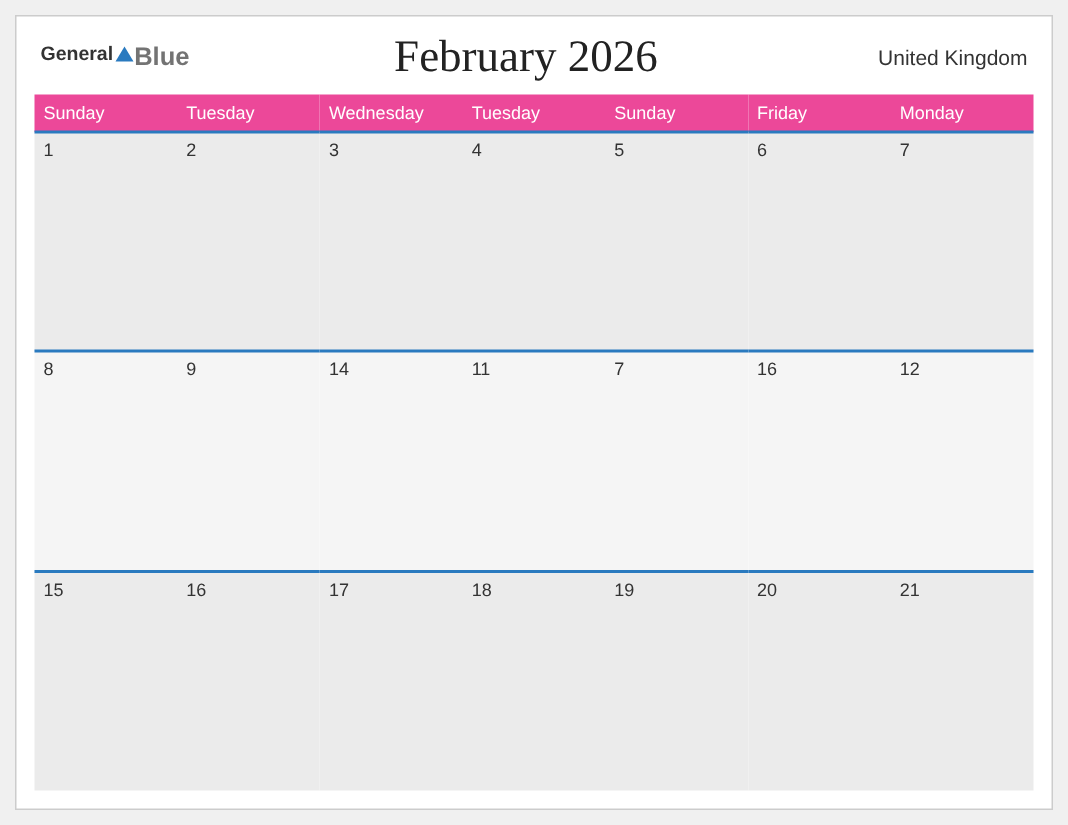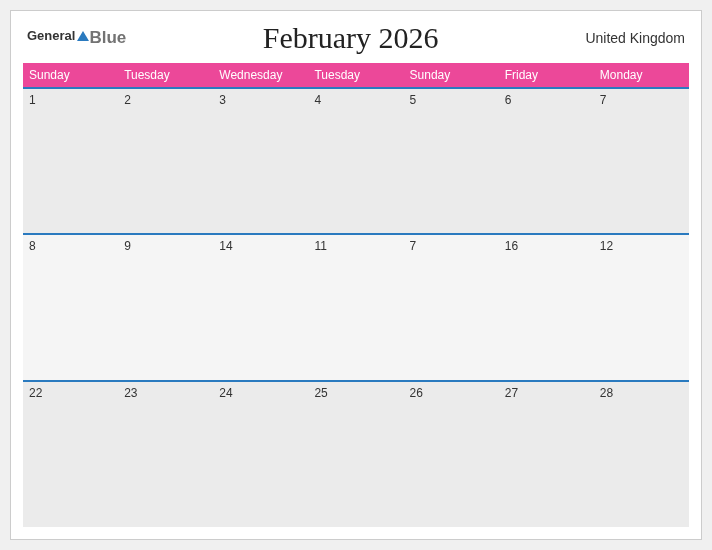--- a/index.html
+++ b/index.html
@@ -164,23 +164,23 @@
         <tr>
           <td><span class="day-num">8</span></td>
           <td><span class="day-num">9</span></td>
           <td><span class="day-num">14</span></td>
           <td><span class="day-num">11</span></td>
           <td><span class="day-num">7</span></td>
           <td><span class="day-num">16</span></td>
           <td><span class="day-num">12</span></td>
         </tr>
         <tr>
-          <td><span class="day-num">22</span></td>
-          <td><span class="day-num">23</span></td>
-          <td><span class="day-num">24</span></td>
-          <td><span class="day-num">25</span></td>
-          <td><span class="day-num">26</span></td>
-          <td><span class="day-num">27</span></td>
-          <td><span class="day-num">28</span></td>
+          <td><span class="day-num">15</span></td>
+          <td><span class="day-num">16</span></td>
+          <td><span class="day-num">17</span></td>
+          <td><span class="day-num">18</span></td>
+          <td><span class="day-num">19</span></td>
+          <td><span class="day-num">20</span></td>
+          <td><span class="day-num">21</span></td>
         </tr>
       </tbody>
   </table>
 </div>
 
 </body></html>

